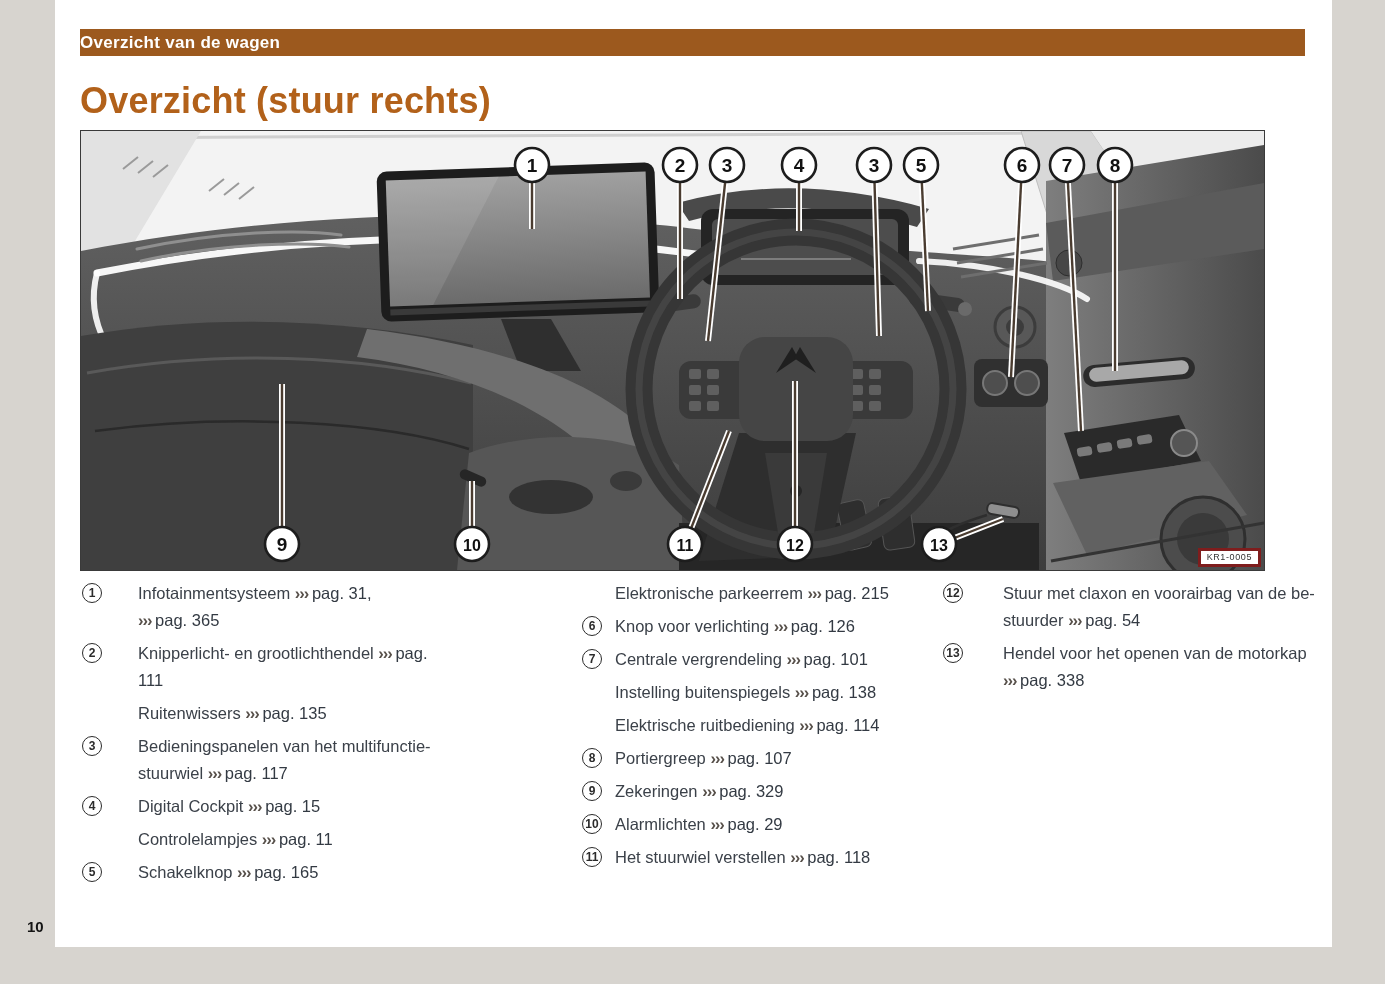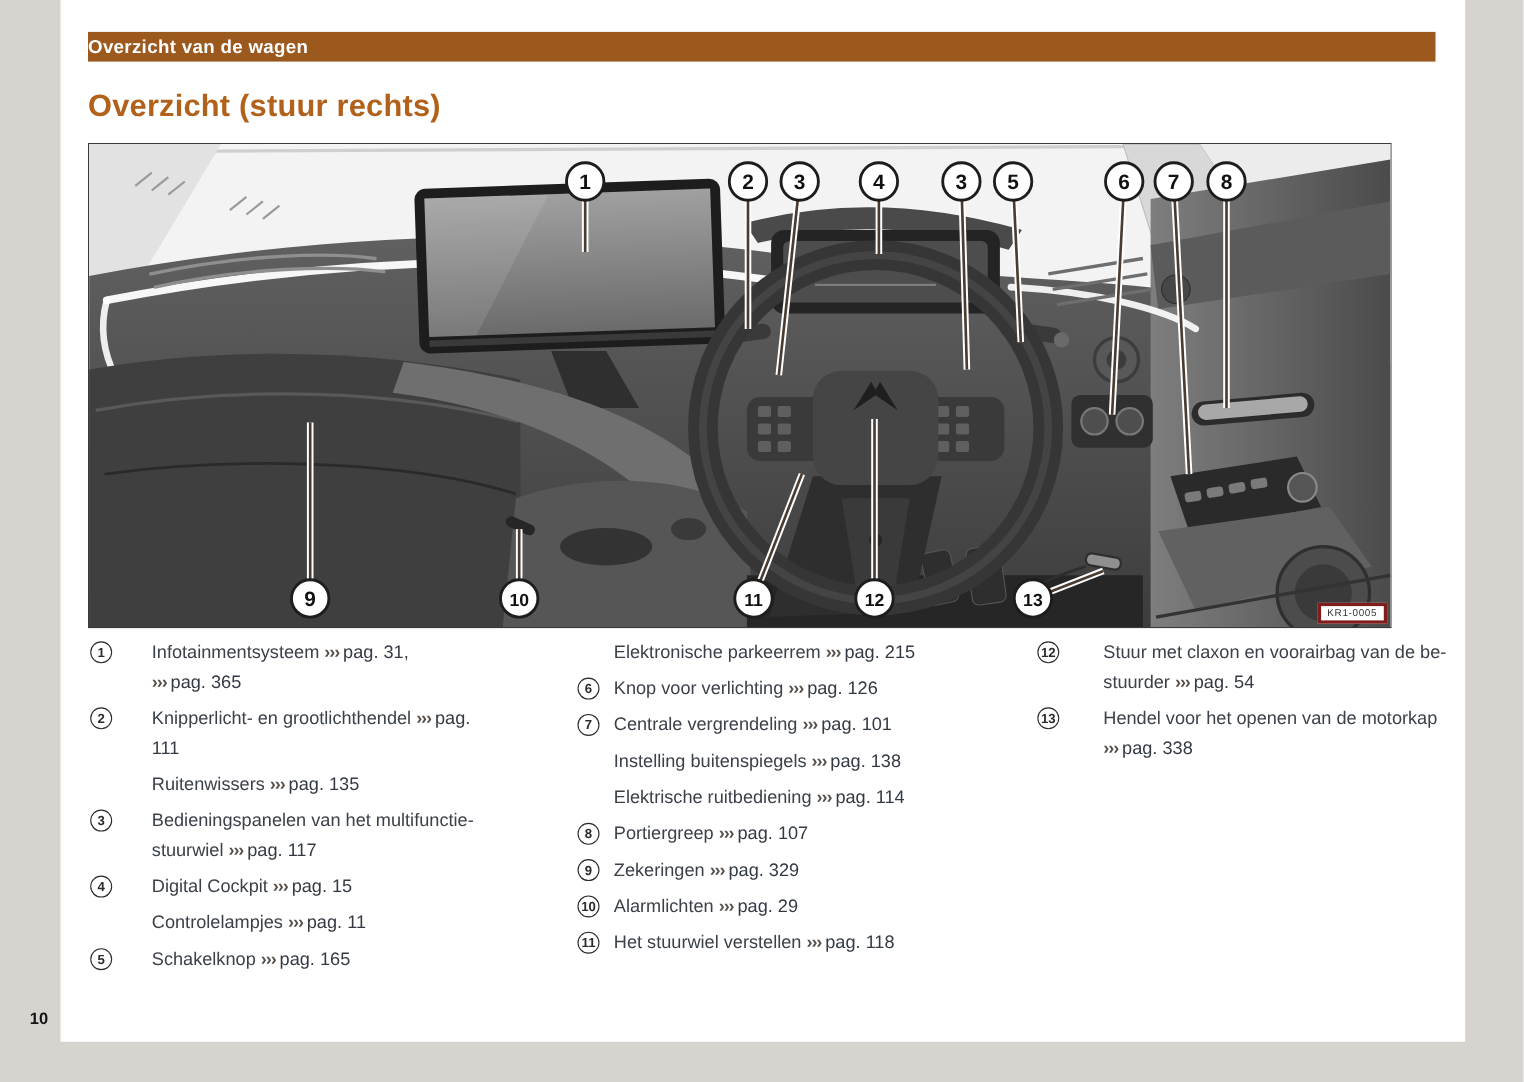--- a/index.html
+++ b/index.html
@@ -9,35 +9,35 @@
     font-family:"Liberation Sans", sans-serif;
     --brown:#9c591e; --orange:#b2611a;
   }
   .page{position:absolute;left:55px;top:0;width:1277px;height:947px;background:#ffffff;}
   .topbar{
     position:absolute;left:25px;top:29px;width:1225px;height:27px;
     background:var(--brown);color:#ffffff;font-weight:bold;font-size:17px;
     display:flex;align-items:center;justify-content:flex-start;letter-spacing:.3px;
   }
   .page-title{
-    position:absolute;left:25px;top:80px;font-size:28px;font-weight:bold;
+    position:absolute;left:25px;top:80px;font-size:36px;font-weight:bold;
     color:var(--orange);letter-spacing:.2px;
   }
   .figure{
     position:absolute;left:25px;top:130px;width:1183px;height:439px;
     border:1px solid #3a3a3a;background:#fff;
   }
   .figure svg{display:block;}
   .fig-code{
     position:absolute;right:3px;bottom:3px;border:3px solid #7f1d1d;background:#fff;
     font-size:9px;color:#333;padding:1px 6px;letter-spacing:.6px;line-height:11px;
   }
   .legend-col{position:absolute;top:580px;color:#3b4149;}
   .col0{left:27px;width:430px;--bw:40px;--bg:16px;}
-  .col1{left:470px;width:372px;--bw:26px;--bg:7px;}
+  .col1{left:527px;width:372px;--bw:26px;--bg:7px;}
   .col2{left:888px;width:420px;--bw:40px;--bg:20px;}
   .legend-item{display:flex;margin-bottom:6px;font-size:16.5px;line-height:27px;}
   .badge-cell{flex:0 0 var(--bw);width:var(--bw);margin-right:var(--bg);padding-top:3px;}
   .badge{
     width:20px;height:20px;border:1.4px solid #2b2b2b;border-radius:50%;
     font-size:12px;font-weight:bold;color:#2b2b2b;box-sizing:border-box;
     display:flex;align-items:center;justify-content:center;
   }
   .badge.hidden{visibility:hidden;}
   .item-text{flex:1;}

